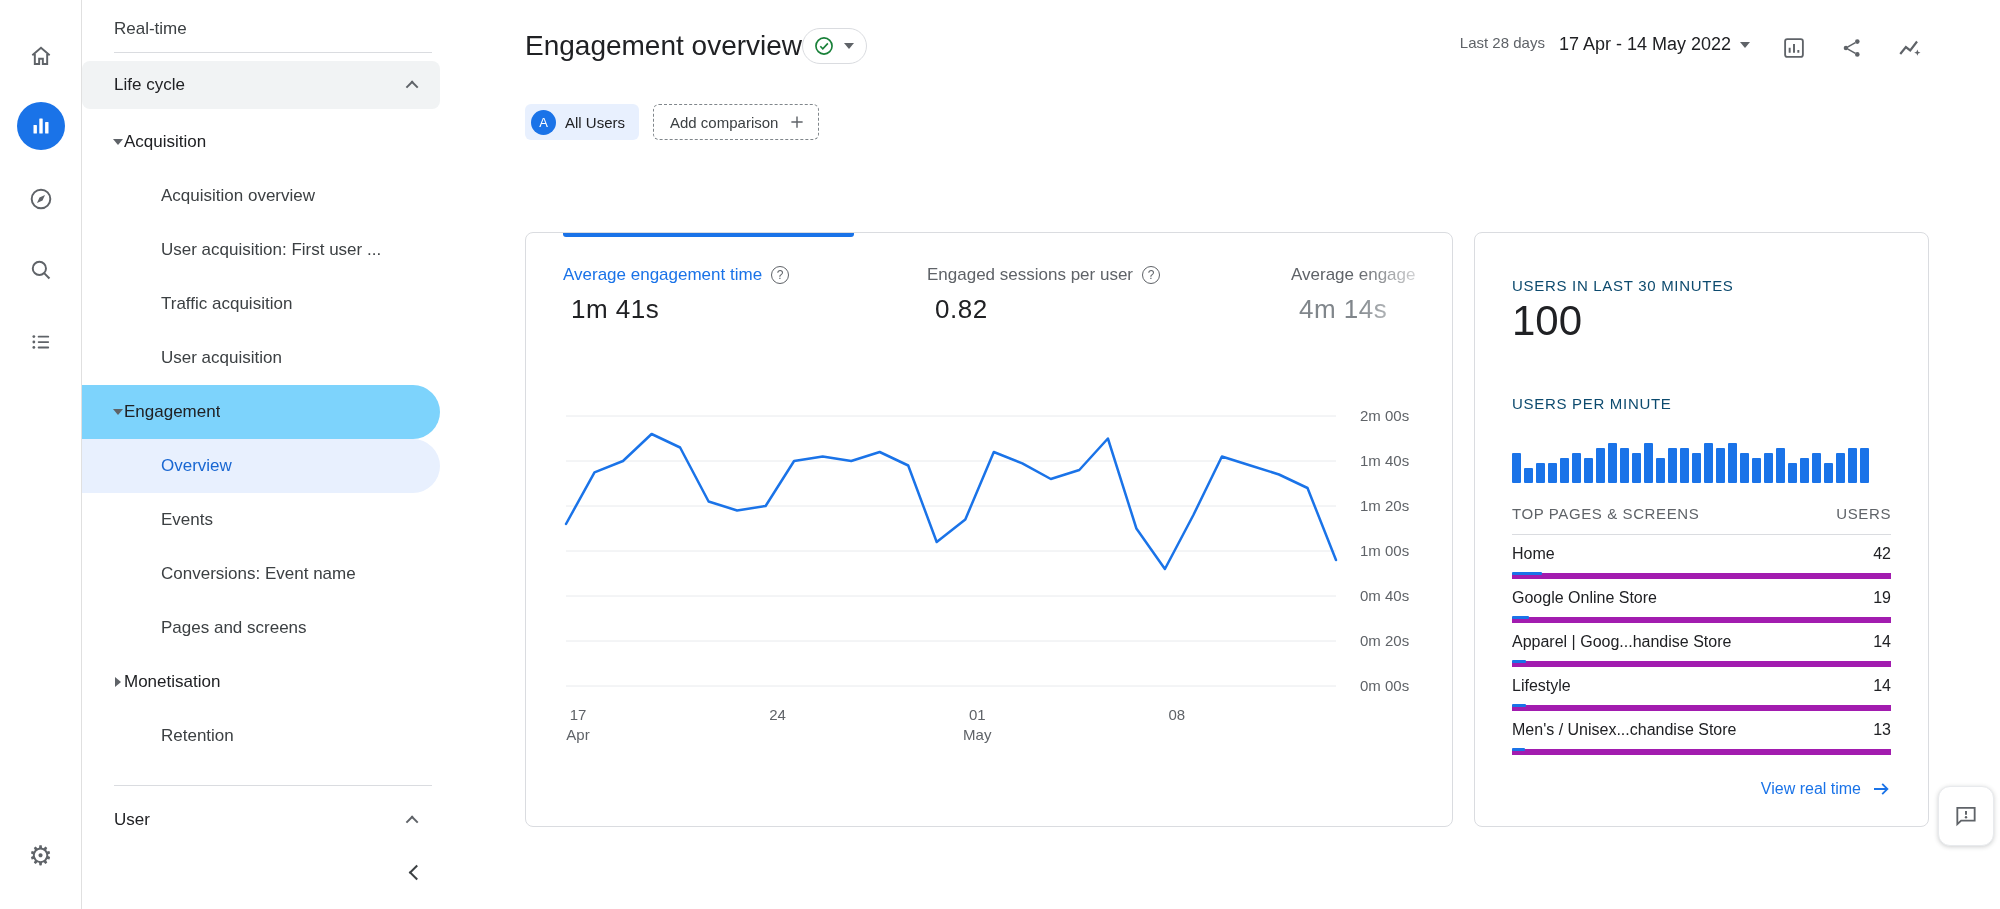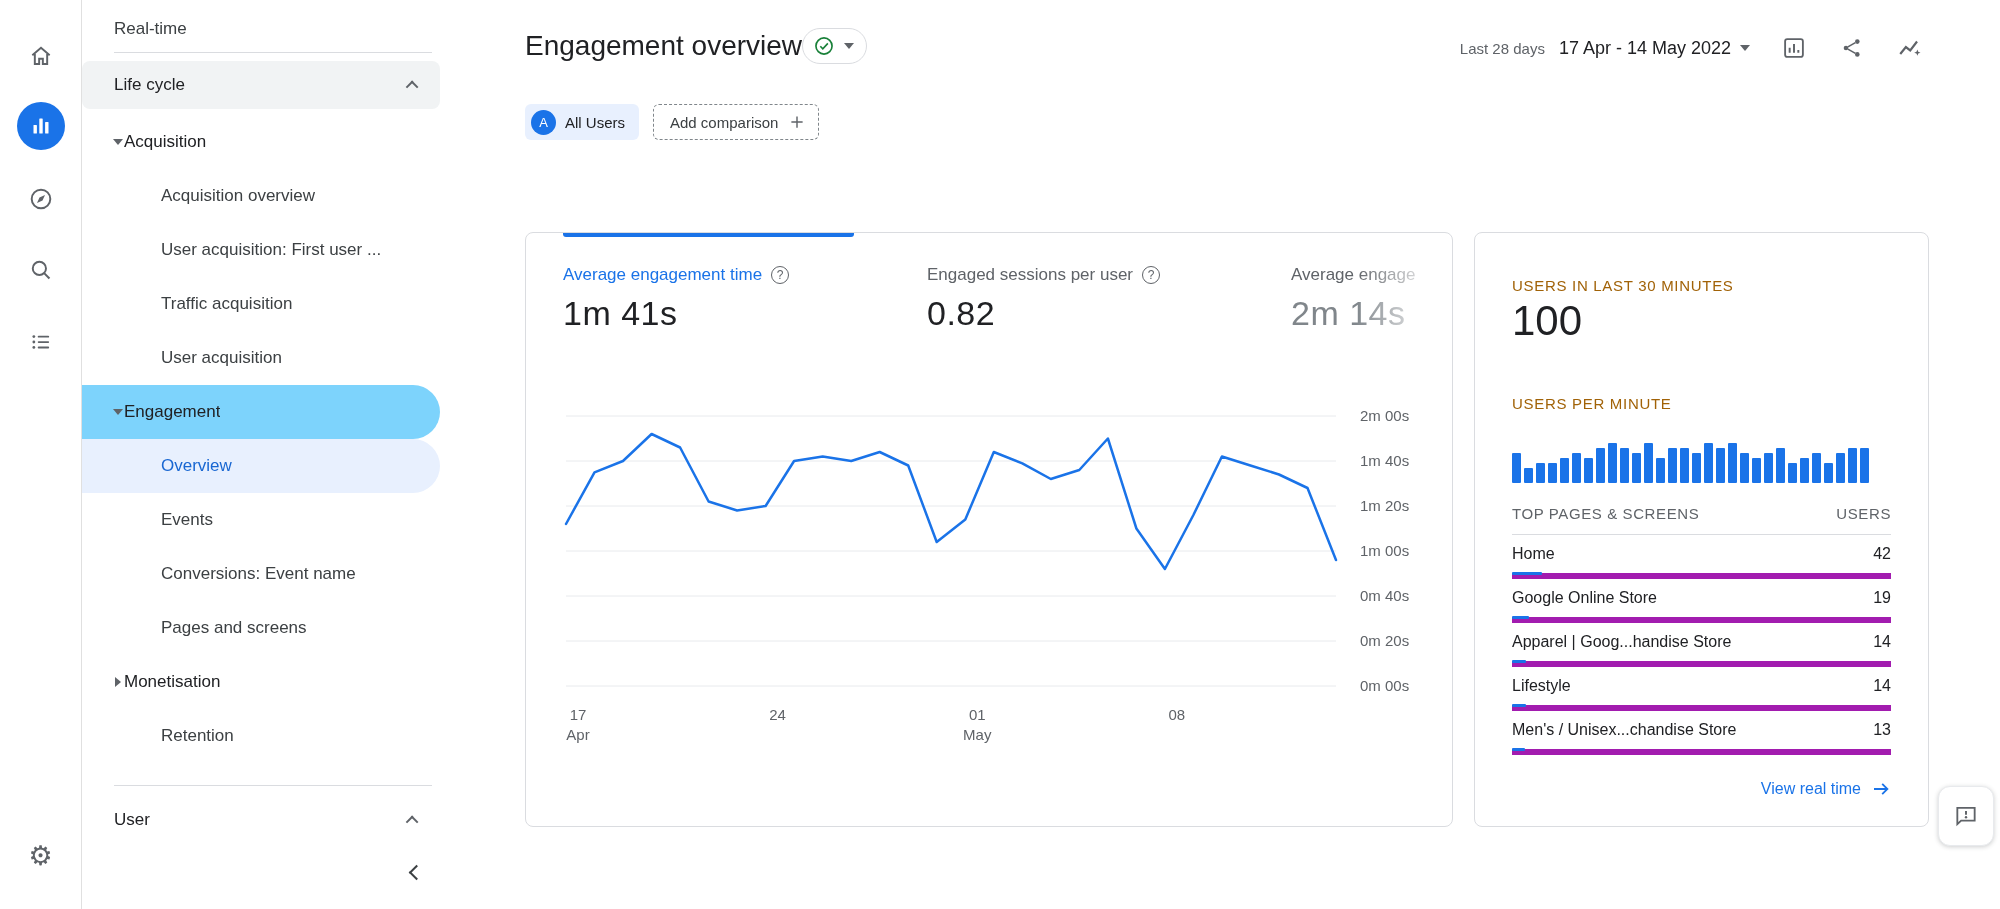--- a/index.html
+++ b/index.html
@@ -31,21 +31,21 @@
   .tri.right{border-top:5px solid transparent;border-bottom:5px solid transparent;border-left:6px solid #5f6368;}
   .chev-up{width:9px;height:9px;border-top:2px solid #5f6368;border-left:2px solid #5f6368;transform:rotate(45deg) translateY(2px);}
   .collapse-btn{position:absolute;left:318px;top:856px;width:32px;height:32px;display:flex;align-items:center;justify-content:center;cursor:pointer;}
   .chev-left{width:11px;height:11px;border-left:2.5px solid #3c4043;border-bottom:2.5px solid #3c4043;transform:rotate(45deg);}
 
   
   .title-row{position:absolute;left:525px;top:28px;display:flex;align-items:center;}
   .page-title{font-size:28px;font-weight:400;color:#202124;}
   .check-pill{height:36px;border:1px solid #dadce0;border-radius:18px;display:flex;align-items:center;gap:9px;padding:0 12px 0 10px;cursor:pointer;background:#fff;}
   .caret{width:0;height:0;border-left:5px solid transparent;border-right:5px solid transparent;border-top:6px solid #5f6368;display:inline-block;}
-  .header-controls{position:absolute;right:76px;top:34px;display:flex;align-items:center;}
+  .header-controls{position:absolute;right:76px;top:34px;display:flex;align-items:flex-start;}
   .date-preset{font-size:15px;color:#5f6368;margin-right:14px;}
   .date-range{display:flex;align-items:center;gap:9px;font-size:18px;font-weight:500;color:#202124;cursor:pointer;}
   .hicon{width:28px;height:28px;display:flex;align-items:center;justify-content:center;color:#5f6368;cursor:pointer;margin-left:30px;}
 
   .chips-row{position:absolute;left:525px;top:104px;display:flex;align-items:center;gap:14px;}
   .chip-users{height:36px;background:#e8f0fe;border-radius:6px;display:flex;align-items:center;gap:9px;padding:0 14px 0 6px;cursor:pointer;}
   .chip-avatar{width:25px;height:25px;border-radius:50%;background:#1a73e8;color:#fff;font-size:13px;display:flex;align-items:center;justify-content:center;}
   .chip-users-label{font-size:15px;color:#202124;}
   .chip-add{height:36px;border:1px dashed #80868b;border-radius:6px;display:flex;align-items:center;gap:10px;padding:0 12px 0 16px;font-size:15px;color:#3c4043;cursor:pointer;background:#fff;}
 
@@ -53,33 +53,33 @@
   .card{position:absolute;background:#fff;border:1px solid #dadce0;border-radius:8px;}
   .chart-card{left:525px;top:232px;width:928px;height:595px;overflow:hidden;}
   .rt-card{left:1474px;top:232px;width:455px;height:595px;}
 
   .tab-indicator{position:absolute;top:0;left:37px;width:291px;height:4px;background:#1a73e8;border-radius:0 0 3px 3px;}
   .metric-tabs{position:absolute;left:37px;top:32px;right:0;display:flex;}
   .metric{width:364px;flex:0 0 364px;cursor:pointer;}
   .metric:last-child{flex:1 1 auto;width:auto;min-width:0;}
   .m-label{display:flex;align-items:center;gap:9px;font-size:17px;color:#5f6368;white-space:nowrap;}
   .metric.selected .m-label{color:#1a73e8;}
-  .m-value{margin-top:9px;font-size:34px;font-weight:400;color:#202124;letter-spacing:.5px;}
+  .m-value{margin-top:9px;font-size:26px;font-weight:400;color:#202124;letter-spacing:.5px;margin-left:8px;}
   .metric.faded{-webkit-mask-image:linear-gradient(to right,#000 40%,transparent 92%);mask-image:linear-gradient(to right,#000 40%,transparent 92%);}
   .metric.faded .m-value{color:#80868b;}
   .help{width:18px;height:18px;border:1.5px solid #5f6368;border-radius:50%;font-size:12px;color:#5f6368;display:inline-flex;align-items:center;justify-content:center;flex:0 0 18px;}
 
   #line-chart{position:absolute;left:20px;top:160px;}
   #line-chart .grid{stroke:#e8eaed;stroke-width:1;}
   #line-chart .ytick{fill:#5f6368;font-size:15px;}
   #line-chart .xtick{fill:#5f6368;font-size:15px;text-anchor:middle;}
   #line-chart .series{fill:none;stroke:#1a73e8;stroke-width:2.5;stroke-linejoin:round;stroke-linecap:round;}
 
   
-  .rt-label{position:absolute;left:37px;font-size:15px;letter-spacing:.7px;color:#a16207;}
+  .rt-label{position:absolute;left:37px;font-size:15px;letter-spacing:.7px;color:#0c4a6e;}
   .rt-users-title{top:44px;}
   .rt-users-value{position:absolute;left:37px;top:64px;font-size:42px;font-weight:400;color:#202124;}
   .rt-perminute-title{top:162px;}
   .minute-bars{position:absolute;left:37px;top:204px;right:40px;height:46px;display:flex;align-items:flex-end;gap:3px;}
   .mbar{width:9px;background:#1a73e8;border-radius:1px;flex:0 0 9px;}
   .pages-header{position:absolute;left:37px;right:37px;top:272px;display:flex;justify-content:space-between;font-size:15px;letter-spacing:.6px;color:#5f6368;}
   .pages-rows{position:absolute;left:37px;right:37px;top:301px;border-top:1px solid #dadce0;}
   .page-row{position:relative;height:44px;display:flex;align-items:center;justify-content:space-between;border-bottom:6px solid #a21caf;font-size:16px;color:#202124;}
   .p-name{white-space:nowrap;overflow:hidden;text-overflow:ellipsis;padding-right:12px;}
   .p-users{color:#202124;}
@@ -266,21 +266,21 @@
         <div class="m-label">
           <span>Engaged sessions per user</span>
           <span class="help">?</span>
         </div>
         <div class="m-value">0.82</div>
       </div>
       <div class="metric faded">
         <div class="m-label">
           <span>Average engage</span>
         </div>
-        <div class="m-value">2m 14s</div>
+        <div class="m-value">4m 14s</div>
       </div>
     </div>
   <svg id="line-chart" width="888" height="370" viewBox="0 0 888 370">
       <line x1="20" x2="790" y1="23" y2="23" class="grid"></line>
       <text x="814" y="28" class="ytick">2m 00s</text>
       <line x1="20" x2="790" y1="68" y2="68" class="grid"></line>
       <text x="814" y="73" class="ytick">1m 40s</text>
       <line x1="20" x2="790" y1="113" y2="113" class="grid"></line>
       <text x="814" y="118" class="ytick">1m 20s</text>
       <line x1="20" x2="790" y1="158" y2="158" class="grid"></line>

